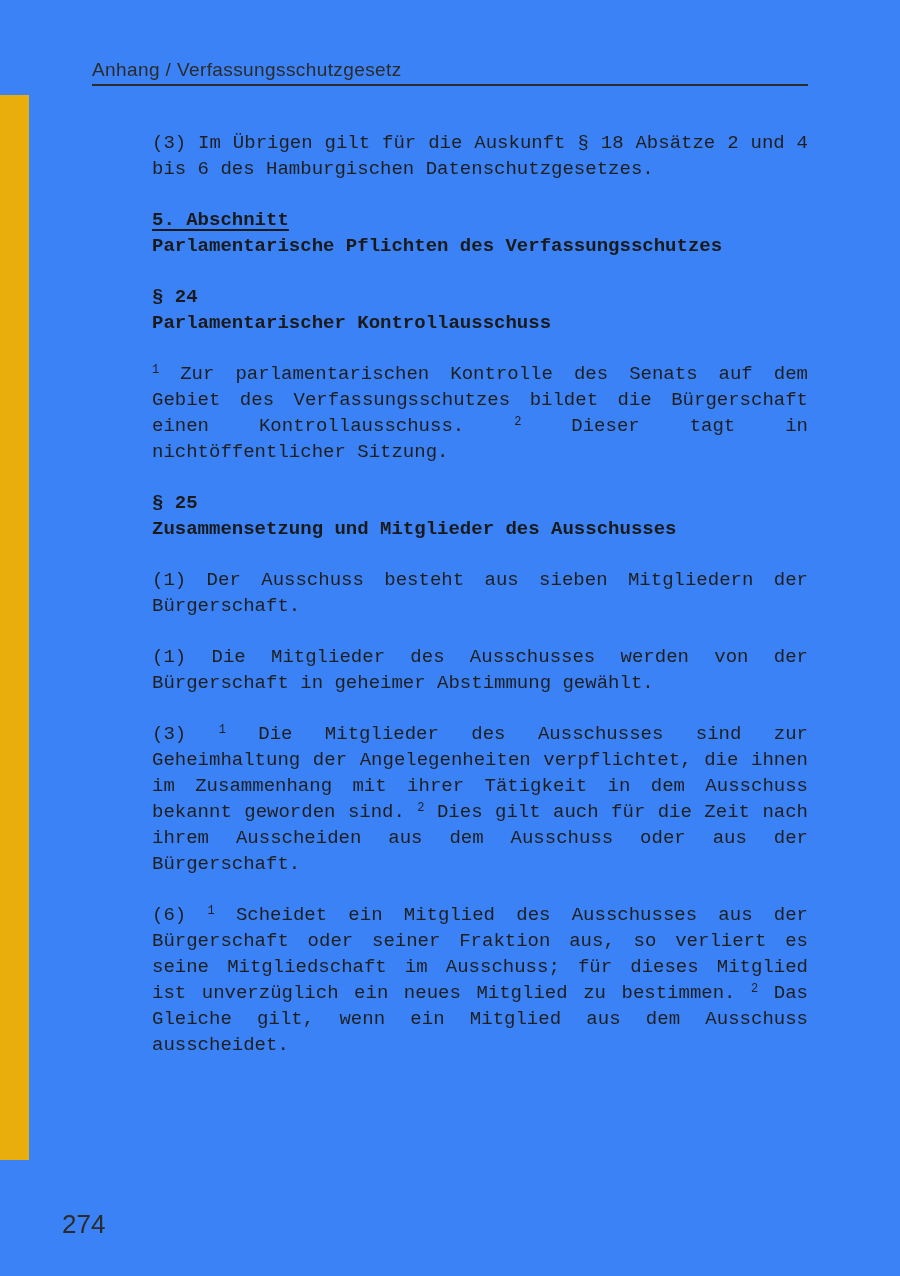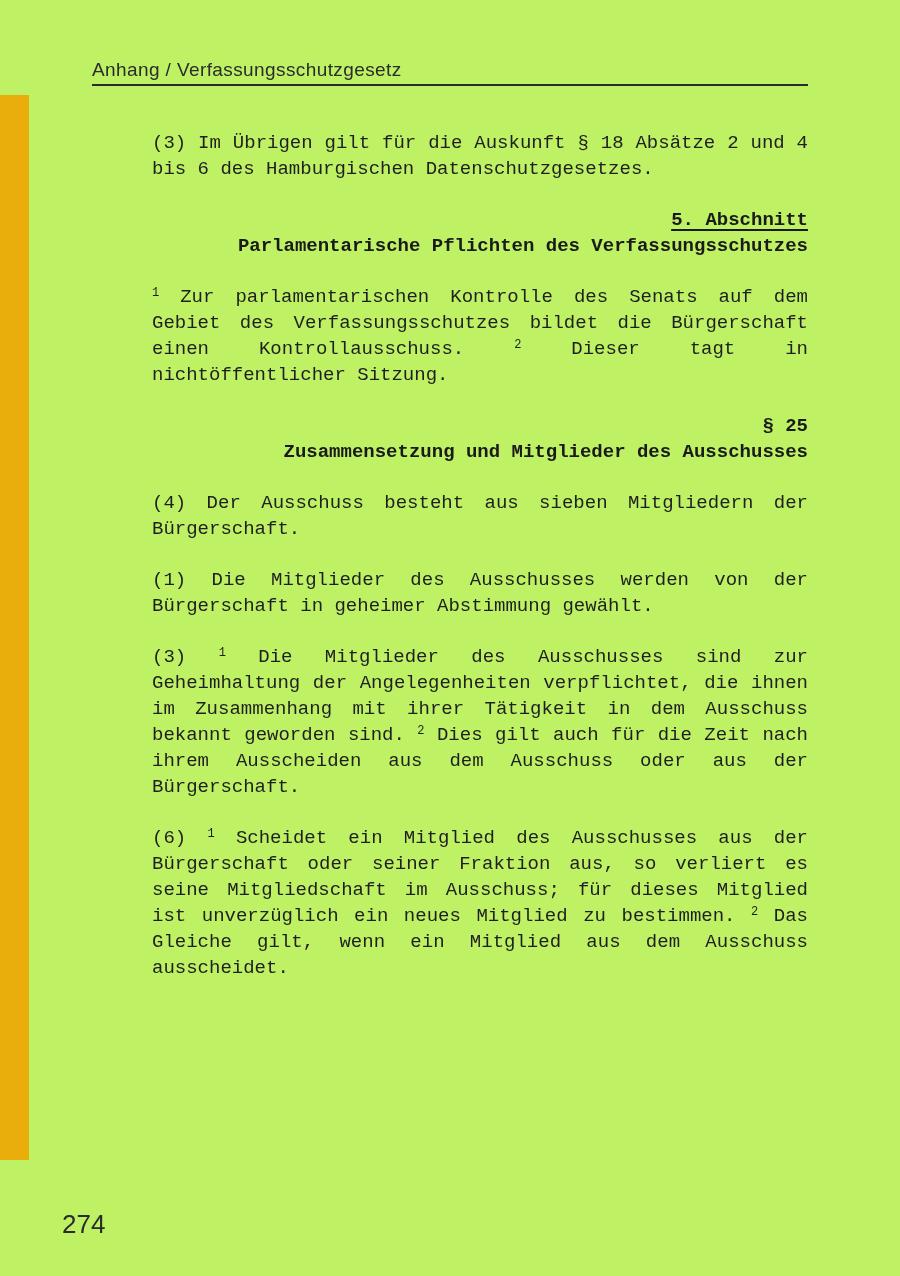--- a/index.html
+++ b/index.html
@@ -1,21 +1,21 @@
 <!DOCTYPE html>
 <html><head>
 <meta charset="utf-8">
 <style>
   * { margin: 0; padding: 0; box-sizing: border-box; }
   html, body { background: #ffffff; }
   .page {
     position: relative;
     width: 900px;
     height: 1276px;
-    background: #bef264;
+    background: #3b82f6;
     font-family: "Liberation Sans", sans-serif;
     color: #1f1f1f;
     overflow: hidden;
   }
   .accent-bar {
     position: absolute;
     left: 0;
     top: 95px;
     width: 29px;
     height: 1065px;
@@ -36,21 +36,21 @@
   .content {
     position: absolute;
     left: 152px;
     top: 130px;
     width: 656px;
     font-size: 19px;
     line-height: 26px;
   }
   .block { margin-bottom: 25px; font-family: Liberation Mono, monospace; }
   .para { text-align: justify; text-justify: inter-word; hyphens: manual; }
-  .heading { text-align: right; font-weight: bold; color: #1a1a1a; }
+  .heading { text-align: left; font-weight: bold; color: #1a1a1a; }
   .heading .underlined {
     text-decoration: underline;
     text-decoration-thickness: 2px;
     text-underline-offset: 4px;
   }
   sup.fn {
     font-size: 12px;
     line-height: 0;
     vertical-align: baseline;
     position: relative;
@@ -70,24 +70,28 @@
 
 <div class="page">
   <div class="accent-bar" style="background: rgb(233, 174, 11);"></div>
   <div class="running-header">Anhang / Verfassungsschutzgesetz</div>
   <div class="content">
       <p class="block para">(3) Im Übrigen gilt für die Auskunft § 18 Absätze 2 und 4 bis 6 des Hamburgischen Datenschutzgesetzes.</p>
       <div class="block heading">
         <div class="underlined">5. Abschnitt</div>
         <div>Parlamentarische Pflichten des Verfassungsschutzes</div>
       </div>
+      <div class="block heading">
+        <div>§ 24</div>
+        <div>Parlamentarischer Kontrollausschuss</div>
+      </div>
       <p class="block para"><sup class="fn">1</sup> Zur parlamentarischen Kontrolle des Senats auf dem Gebiet des Verfassungsschutzes bildet die Bürgerschaft einen Kontrollausschuss. <sup class="fn">2</sup> Dieser tagt in nichtöffentlicher Sitzung.</p>
       <div class="block heading">
         <div>§ 25</div>
         <div>Zusammensetzung und Mitglieder des Ausschusses</div>
       </div>
-      <p class="block para">(4) Der Ausschuss besteht aus sieben Mitgliedern der Bürgerschaft.</p>
+      <p class="block para">(1) Der Ausschuss besteht aus sieben Mitgliedern der Bürgerschaft.</p>
       <p class="block para">(1) Die Mitglieder des Ausschusses werden von der Bürgerschaft in geheimer Abstimmung gewählt.</p>
       <p class="block para">(3) <sup class="fn">1</sup> Die Mitglieder des Ausschusses sind zur Geheimhaltung der Angelegenheiten verpflichtet, die ihnen im Zusammenhang mit ihrer Tätigkeit in dem Ausschuss bekannt geworden sind. <sup class="fn">2</sup> Dies gilt auch für die Zeit nach ihrem Ausscheiden aus dem Ausschuss oder aus der Bürgerschaft.</p>
       <p class="block para">(6) <sup class="fn">1</sup> Scheidet ein Mitglied des Ausschusses aus der Bürgerschaft oder seiner Fraktion aus, so verliert es seine Mitgliedschaft im Ausschuss; für dieses Mitglied ist unverzüglich ein neues Mitglied zu bestimmen. <sup class="fn">2</sup> Das Gleiche gilt, wenn ein Mitglied aus dem Ausschuss ausschei­det.</p>
     </div>
   <div class="page-number">274</div>
 </div>
 
 </body></html>

